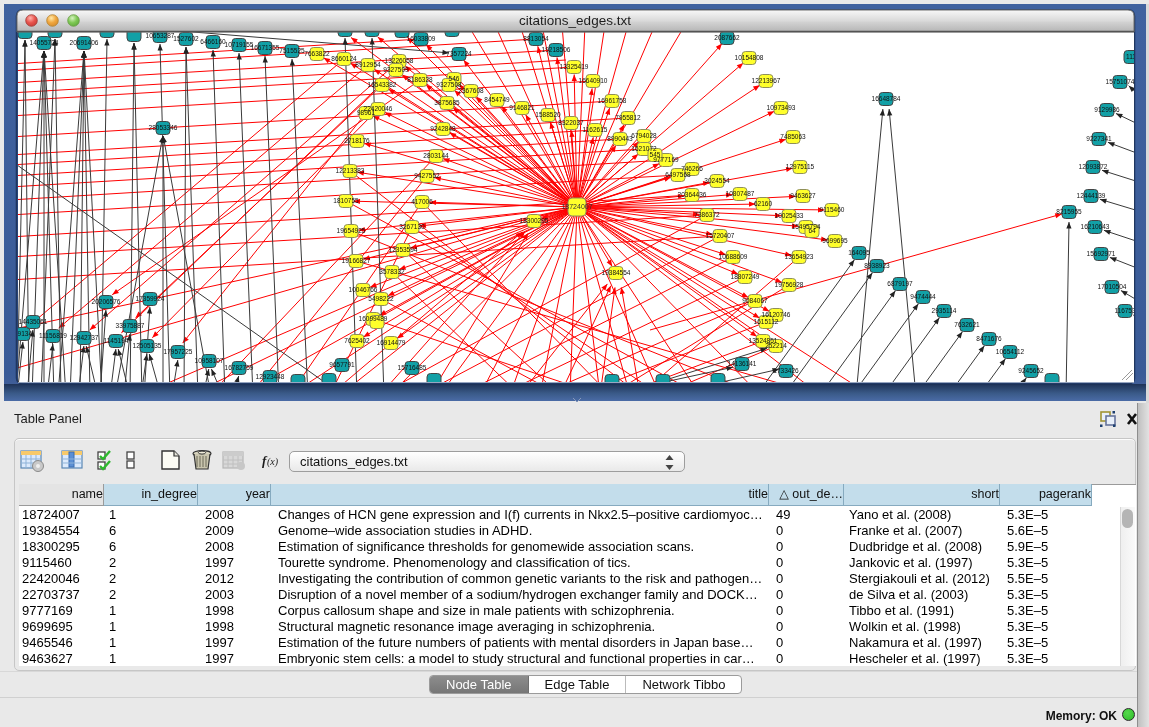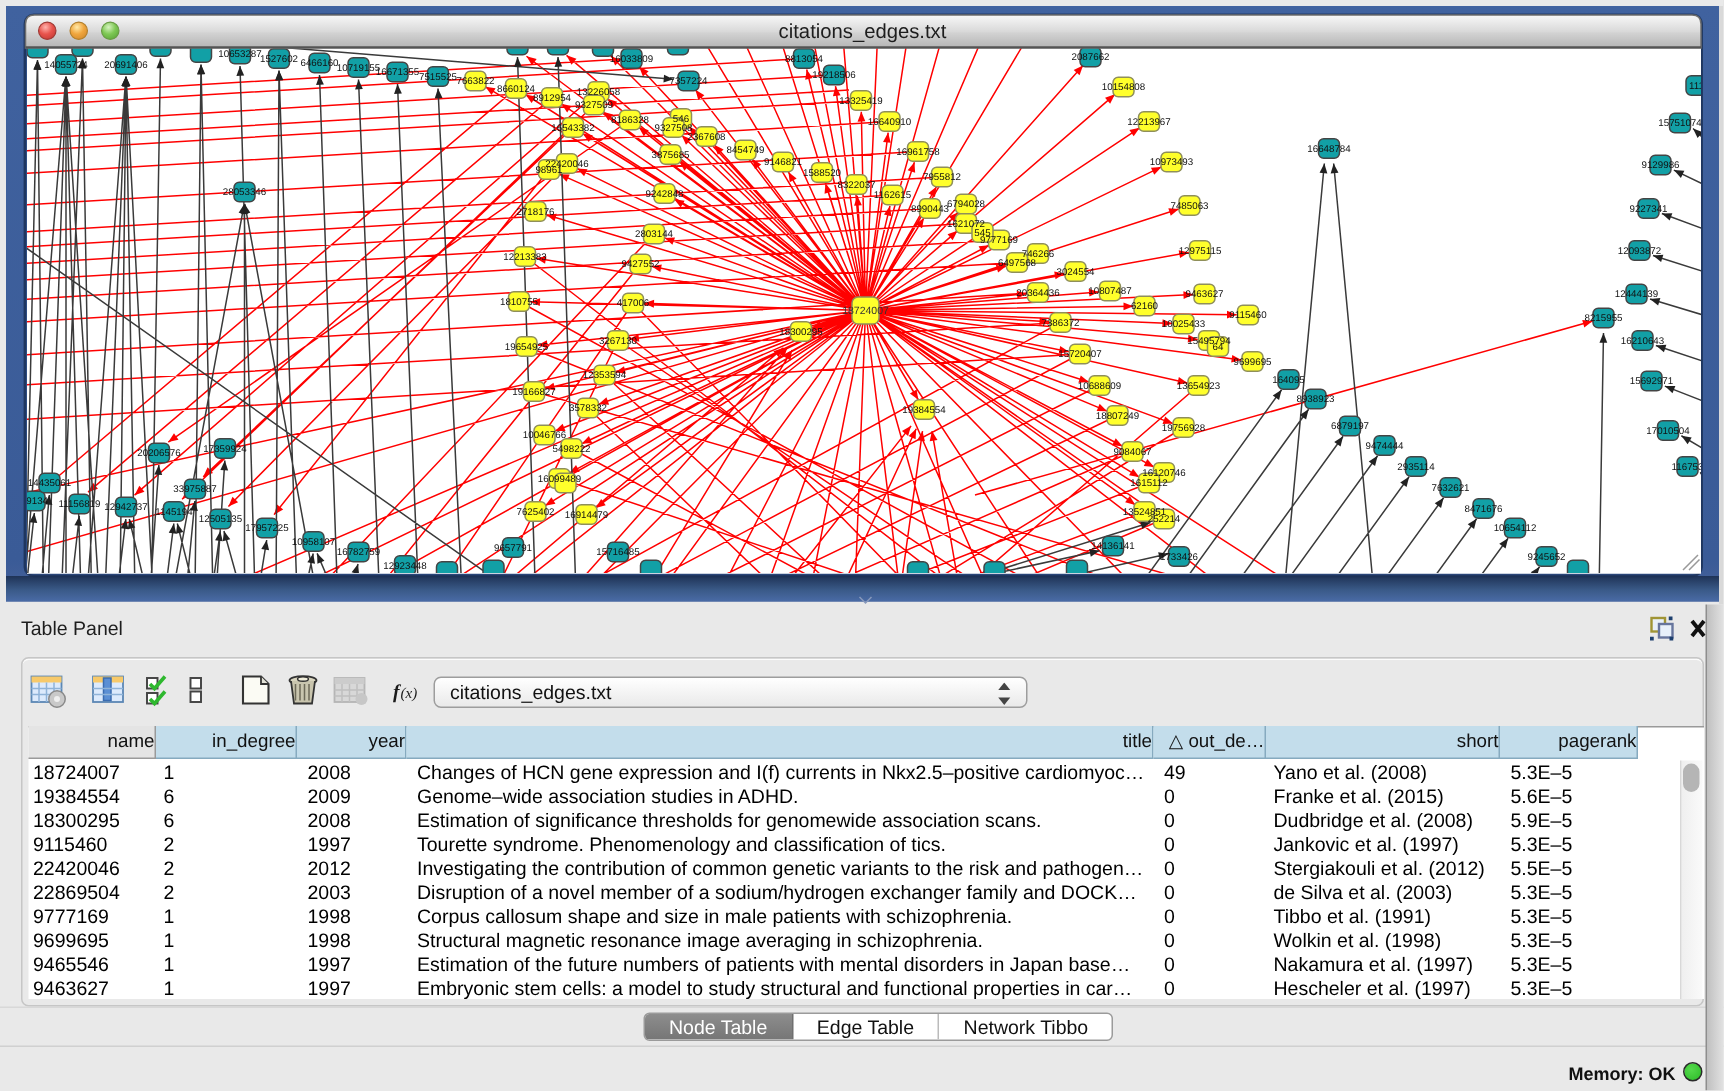--- a/index.html
+++ b/index.html
@@ -608,21 +608,21 @@
       <div class="c4">49</div>
       <div class="c5">Yano et al. (2008)</div>
       <div class="c6">5.3E–5</div>
     </div>
 <div class="tr">
       <div class="c0">19384554</div>
       <div class="c1">6</div>
       <div class="c2">2009</div>
       <div class="c3">Genome–wide association studies in ADHD.</div>
       <div class="c4">0</div>
-      <div class="c5">Franke et al. (2015)</div>
+      <div class="c5">Franke et al. (2007)</div>
       <div class="c6">5.6E–5</div>
     </div>
 <div class="tr">
       <div class="c0">18300295</div>
       <div class="c1">6</div>
       <div class="c2">2008</div>
       <div class="c3">Estimation of significance thresholds for genomewide association scans.</div>
       <div class="c4">0</div>
       <div class="c5">Dudbridge et al. (2008)</div>
       <div class="c6">5.9E–5</div>
@@ -639,21 +639,21 @@
 <div class="tr">
       <div class="c0">22420046</div>
       <div class="c1">2</div>
       <div class="c2">2012</div>
       <div class="c3">Investigating the contribution of common genetic variants to the risk and pathogen…</div>
       <div class="c4">0</div>
       <div class="c5">Stergiakouli et al. (2012)</div>
       <div class="c6">5.5E–5</div>
     </div>
 <div class="tr">
-      <div class="c0">22869504</div>
+      <div class="c0">22703737</div>
       <div class="c1">2</div>
       <div class="c2">2003</div>
       <div class="c3">Disruption of a novel member of a sodium/hydrogen exchanger family and DOCK…</div>
       <div class="c4">0</div>
       <div class="c5">de Silva et al. (2003)</div>
       <div class="c6">5.3E–5</div>
     </div>
 <div class="tr">
       <div class="c0">9777169</div>
       <div class="c1">1</div>

